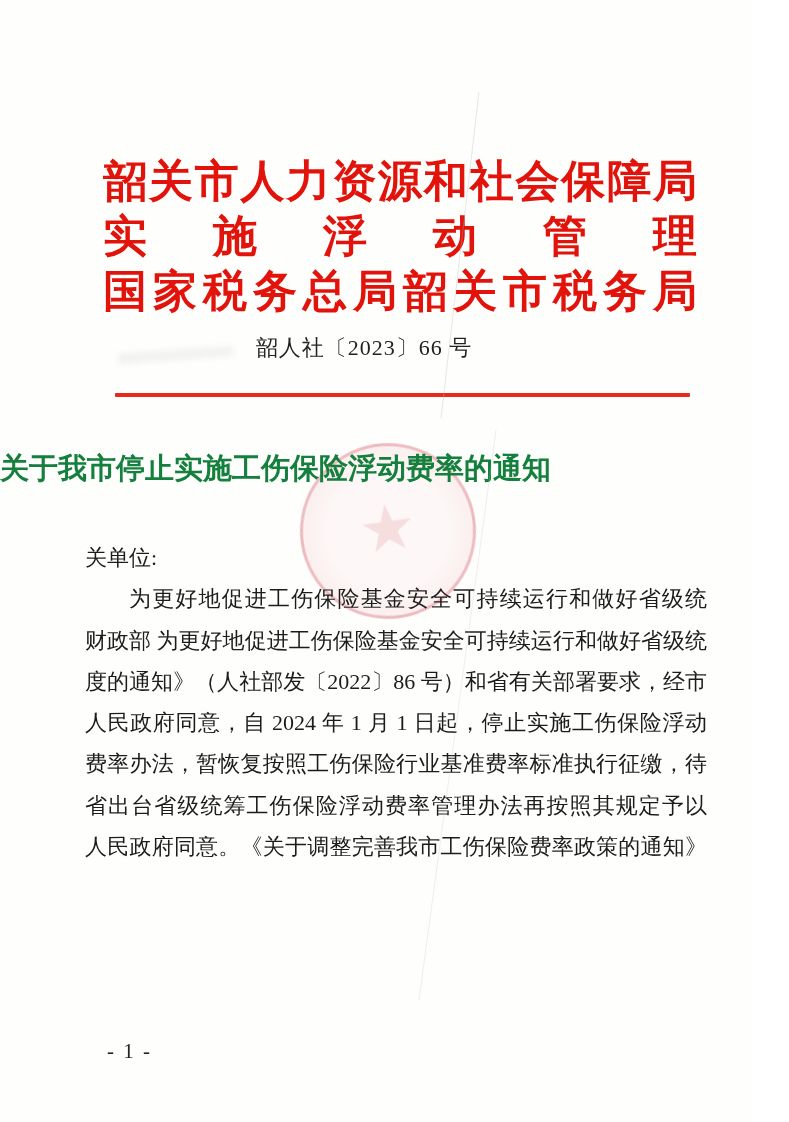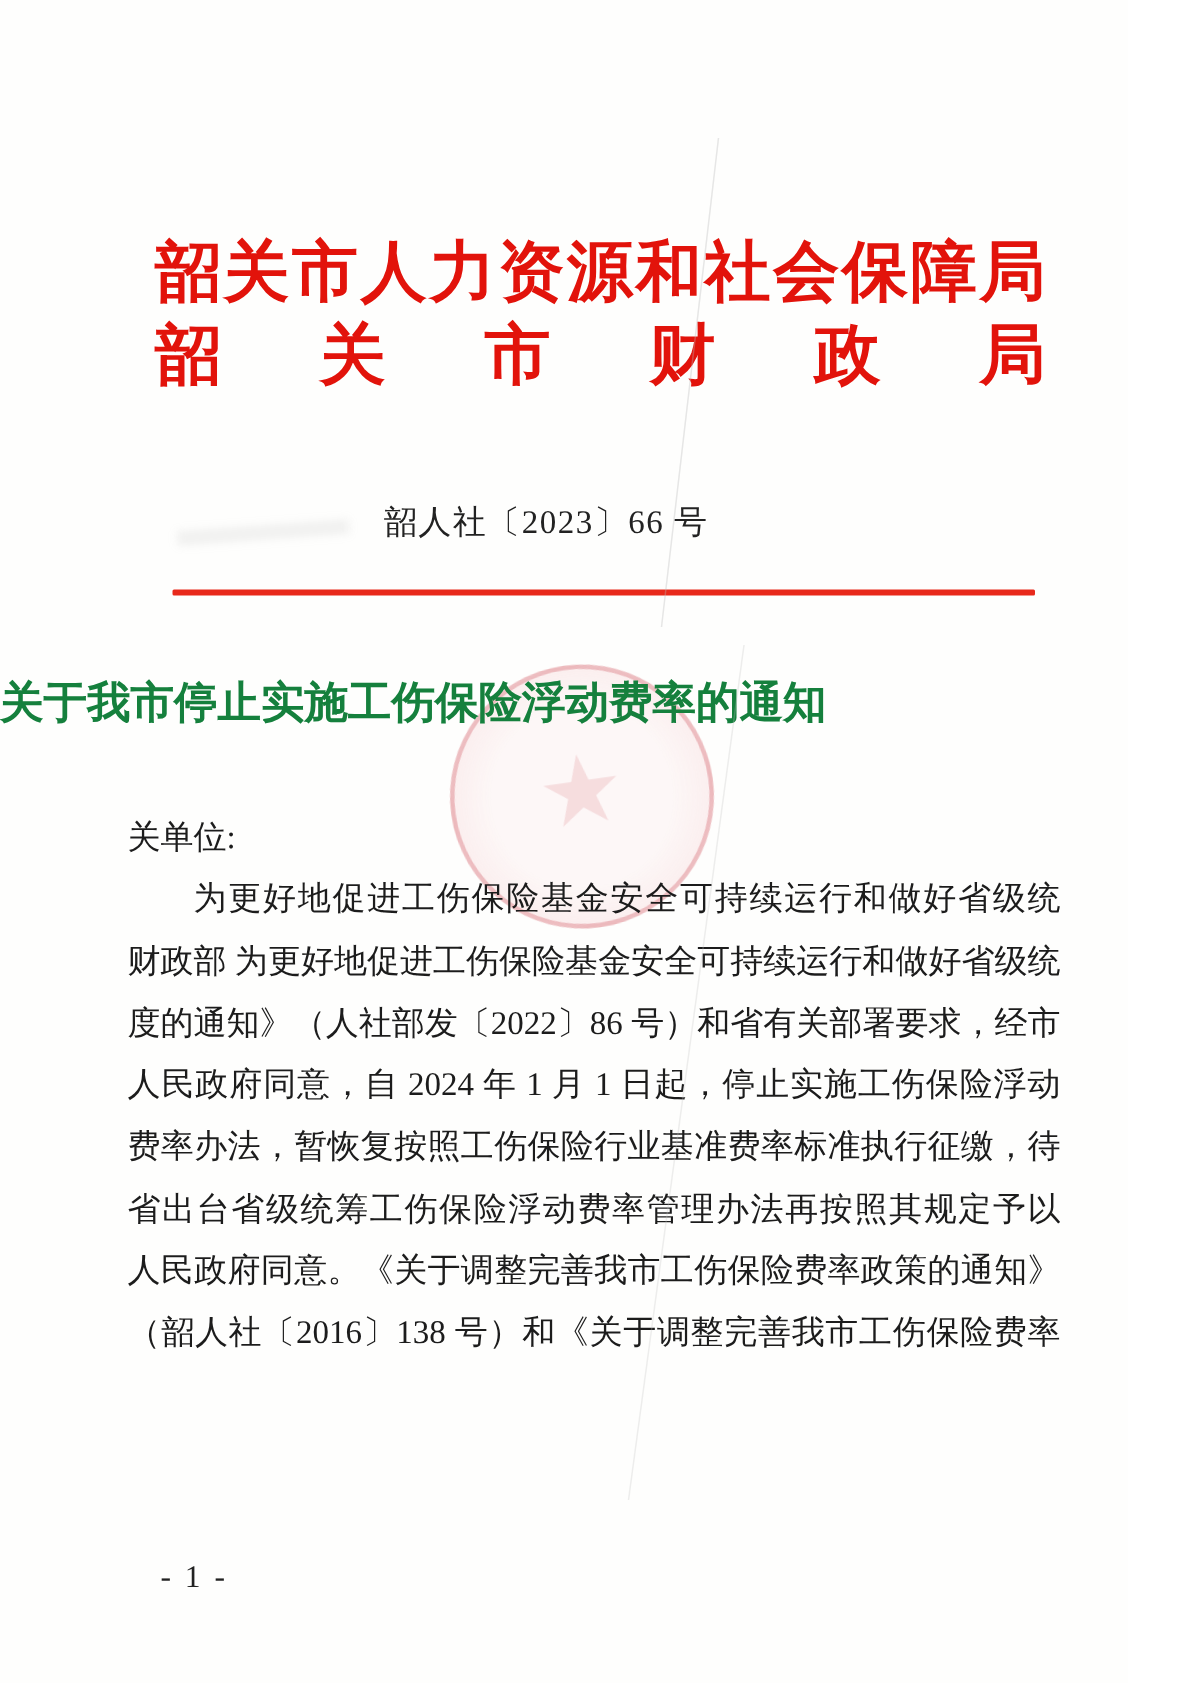--- a/index.html
+++ b/index.html
@@ -146,21 +146,22 @@
     transform: rotate(-4deg);
   }
 </style>
 </head>
 <body>
 
 <div class="page">
 
   <div class="header">
     <div class="header-line">韶关市人力资源和社会保障局</div>
-    <div class="header-line">韶关市财政局</div>
+    <div class="header-line">实施浮动管理</div>
+    <div class="header-line">国家税务总局韶关市税务局</div>
   </div>
 
   <div class="smudge"></div>
 
   <div class="doc-number">韶人社〔2023〕66 号</div>
 
   <div class="red-rule"></div>
 
   <div class="stamp">
     <span class="stamp-star">★</span>
@@ -170,21 +171,20 @@
 
   <div class="body-text">
     <div class="bline">关单位:</div>
     <div class="bline just indent">为更好地促进工伤保险基金安全可持续运行和做好省级统</div>
     <div class="bline just">财政部 为更好地促进工伤保险基金安全可持续运行和做好省级统</div>
     <div class="bline just">度的通知》（人社部发〔2022〕86 号）和省有关部署要求，经市</div>
     <div class="bline just">人民政府同意，自 2024 年 1 月 1 日起，停止实施工伤保险浮动</div>
     <div class="bline just">费率办法，暂恢复按照工伤保险行业基准费率标准执行征缴，待</div>
     <div class="bline just">省出台省级统筹工伤保险浮动费率管理办法再按照其规定予以</div>
     <div class="bline just">人民政府同意。《关于调整完善我市工伤保险费率政策的通知》</div>
-    <div class="bline just">（韶人社〔2016〕138 号）和《关于调整完善我市工伤保险费率</div>
   </div>
 
   <div class="page-number">- 1 -</div>
 
   <svg class="creases" width="789" height="1122" viewBox="0 0 789 1122" xmlns="http://www.w3.org/2000/svg">
     <line x1="479" y1="92" x2="441" y2="418" stroke="#b9b9b9" stroke-opacity="0.35" stroke-width="1"></line>
     <line x1="496" y1="430" x2="419" y2="1000" stroke="#c2c2c2" stroke-opacity="0.28" stroke-width="1"></line>
   </svg>
 
 </div>

